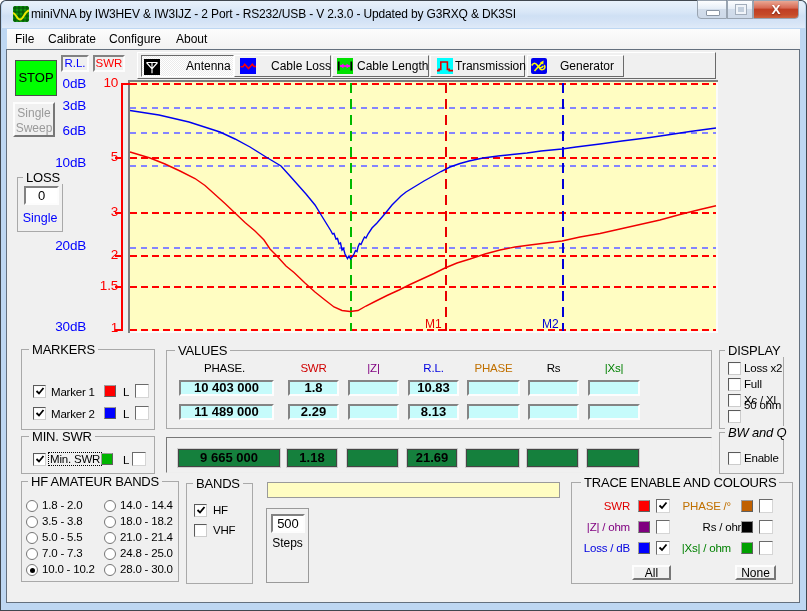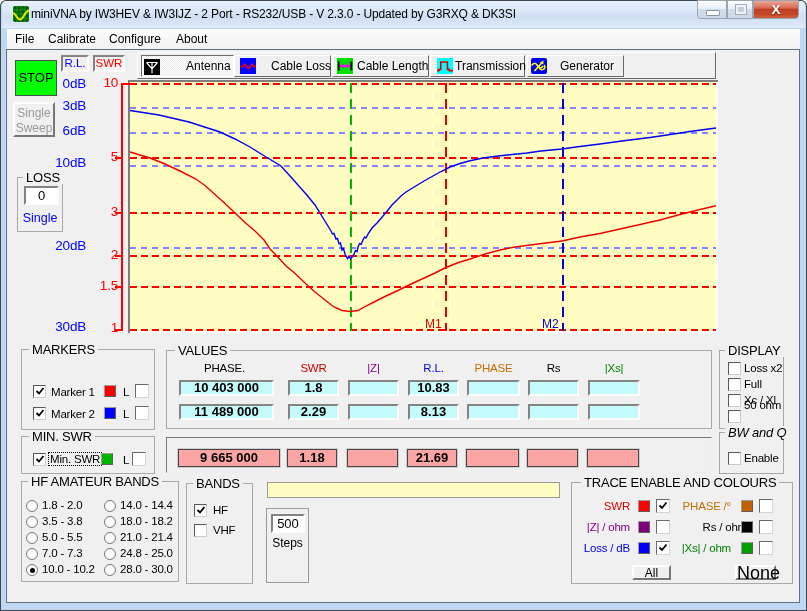--- a/index.html
+++ b/index.html
@@ -17,21 +17,21 @@
 .sunk{border-style:solid;border-width:2px;border-color:#828282 #fdfdfd #fdfdfd #828282;box-sizing:border-box;}
 .sunk1{border-style:solid;border-width:1px;border-color:#777 #eee #eee #777;box-sizing:border-box;}
 .raise{border-style:solid;border-width:2px;border-color:#fdfdfd #777 #777 #fdfdfd;box-sizing:border-box;}
 .cb{position:absolute;width:13px;height:13px;background:#fff;border-style:solid;border-width:1px;border-color:#5a5a5a #ccc #ccc #5a5a5a;box-shadow:1px 1px 0 #f8f8f8 inset;box-sizing:border-box;}
 .cbL{position:absolute;width:14px;height:14px;background:#fff;border-style:solid;border-width:1px;border-color:#6a6a6a #d5d5d5 #d5d5d5 #6a6a6a;box-sizing:border-box;}
 .rad{position:absolute;width:12px;height:12px;border-radius:50%;background:#fff;border:1px solid #767676;box-sizing:border-box;}
 .dot{position:absolute;left:2.5px;top:2.5px;width:5px;height:5px;border-radius:50%;background:#000;}
 .sw{position:absolute;width:12px;height:12px;border-style:solid;border-width:1px;border-color:#9d9d9d #5f5f5f #5f5f5f #9d9d9d;box-sizing:border-box;}
 .lbl{position:absolute;font-size:11.5px;letter-spacing:-0.2px;color:#000;white-space:nowrap;}
 .val{position:absolute;height:16px;background:#c6fbfb;border-style:solid;border-width:2px;border-color:#848484 #fdfdfd #fdfdfd #848484;box-sizing:border-box;font-size:13px;font-weight:bold;text-align:center;line-height:12px;color:#000;}
-.wval{position:absolute;height:18px;background:#fca5a5;border:1px solid #454545;box-shadow:0 0 0 1px #cfcfcf;box-sizing:border-box;font-size:13px;font-weight:bold;text-align:center;line-height:16px;color:#000;}
+.wval{position:absolute;height:18px;background:#15803d;border:1px solid #454545;box-shadow:0 0 0 1px #cfcfcf;box-sizing:border-box;font-size:13px;font-weight:bold;text-align:center;line-height:16px;color:#000;}
 .tbtn{position:absolute;top:55px;height:22px;background:#f0f0f0;border-style:solid;border-width:1px;border-color:#fff #6a6a6a #6a6a6a #fff;box-sizing:border-box;}
 .tbtxt{position:absolute;top:59px;font-size:12px;color:#000;white-space:nowrap;}
 .chk{position:absolute;left:0px;top:-1px;}
 </style></head>
 <body>
 <div id="win">
  <div id="title"></div>
  <div id="appicon"></div>
  <div id="titletext">miniVNA by IW3HEV &amp; IW3IJZ - 2 Port - RS232/USB - V 2.3.0 - Updated by G3RXQ &amp; DK3SI</div>
  <div class="capbtn" id="btnmin" style="left:697px;width:30px;border-radius:0 0 0 4px;"></div>
@@ -305,21 +305,21 @@
   <div class="sw" style="left:66px;top:59px;background:#0000ff;"></div>
   <div class="cbL" style="left:84px;top:58px;">
         <svg class="chk" width="13" height="13">
           <path d="M2.5 6.5 L5 9 L9.5 3.5" stroke="#000" stroke-width="1.8" fill="none"></path>
         </svg>
       </div>
   <div class="lbl" style="left:100px;top:59px;width:59px;text-align:right;color:#008000;">|Xs| / ohm</div>
   <div class="sw" style="left:169px;top:59px;background:#00a000;"></div>
   <div class="cbL" style="left:187px;top:58px;"></div>
   <div class="ab raise" style="left:60px;top:82px;width:39px;height:15px;background:#f0f0f0;text-align:center;font-size:12px;line-height:12px;">All</div>
-  <div class="ab raise" style="left:163px;top:82px;width:41px;height:15px;background:#f0f0f0;text-align:center;font-size:18px;line-height:12px;">None</div>
+  <div class="ab raise" style="left:163px;top:82px;width:41px;height:15px;background:#f0f0f0;text-align:center;font-size:12px;line-height:12px;">None</div>
  </div>
 
  <svg class="ab" style="left:13px;top:6px;" width="16" height="16">
   <rect width="16" height="16" rx="2" fill="#0f9210"></rect>
   <path d="M2 0 V16 M6 0 V16 M10 0 V16 M14 0 V16 M0 2 H16 M0 6 H16 M0 10 H16 M0 14 H16" stroke="#064f06" stroke-width="1.1" fill="none"></path>
   <path d="M0 7 C3 7 3.5 13.5 7 13.5 C11 13.5 11 5.5 16 4.5" stroke="#e8e800" stroke-width="1.9" fill="none"></path>
  </svg>
 </div>
 
 </body></html>

